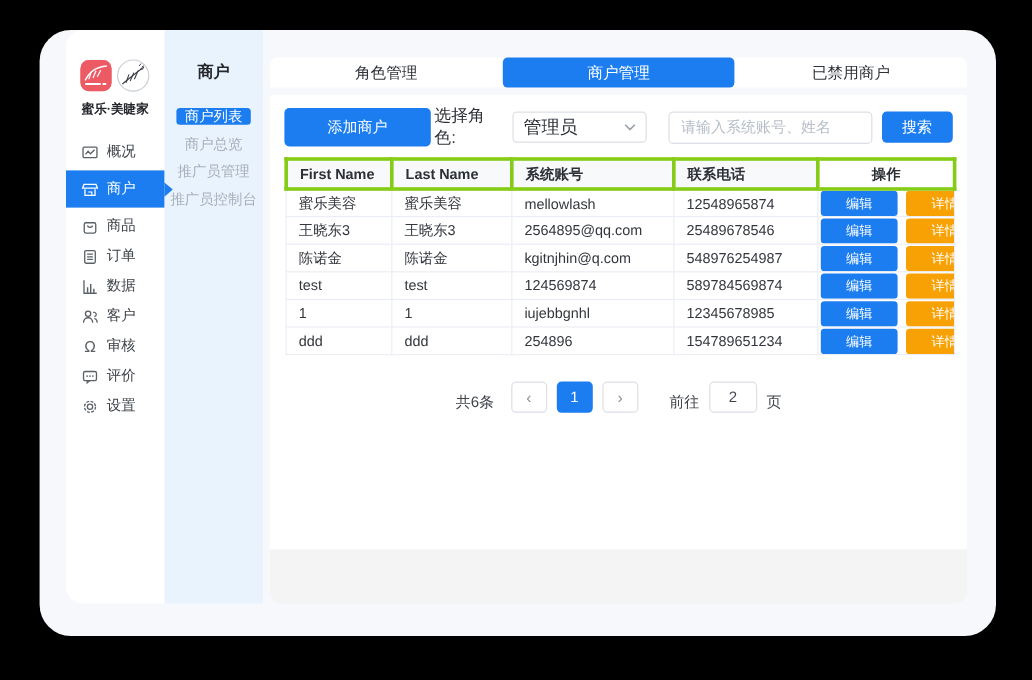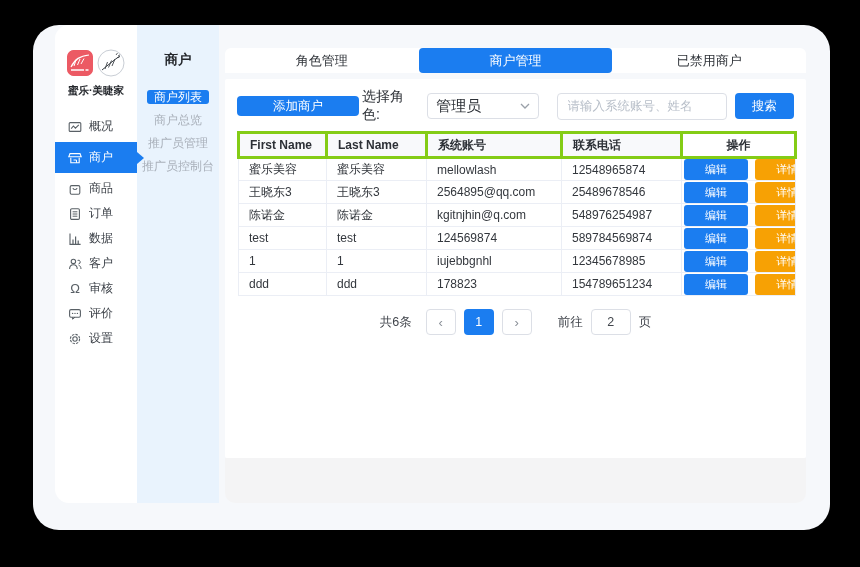--- a/index.html
+++ b/index.html
@@ -37,21 +37,21 @@
   
   .main { position:absolute; left:192px; top:23px; width:581px; }
   .tabbar { height:25px; background:#fff; border-radius:6px 6px 0 0; display:flex; }
   .tab { flex:1; text-align:center; line-height:25px; font-size:13px; color:#2f3339; cursor:pointer; }
   .tab.active { background:#1b7df0; color:#fff; border-radius:4px; }
 
   .panel { margin-top:6px; background:#fff; height:379px; border-radius:2px; }
   .toolbar { display:flex; align-items:center; padding:9px 12px 4px 12px; }
   .btn-blue { background:#1b7df0; color:#fff; border:none; border-radius:4px;
     font-size:12.5px; cursor:pointer; font-family:inherit; }
-  .add-btn { width:123px; height:20px; }
+  .add-btn { width:123px; height:32px; }
   .role-label { margin-left:3px; font-size:14px; color:#2c3036; }
   .role-select { margin-left:6px; width:112px; height:26px; background:#fff;
     border:1px solid #dcdfe6; border-radius:4px; display:flex; align-items:center;
     padding:0 8px; font-size:15px; color:#2c3036; cursor:pointer; }
   .role-select .chev { margin-left:auto; color:#9aa0a8; font-size:10px; }
   .search-input { margin-left:18px; width:170px; height:27px; border:1px solid #dcdfe6;
     border-radius:4px; padding:0 10px; font-size:12.5px; color:#2c3036; outline:none;
     font-family:inherit; }
   .search-input::placeholder { color:#b7bec8; }
   .search-btn { margin-left:8px; width:60px; height:26px; }
@@ -62,22 +62,22 @@
   th.op-col { background:#fff; text-align:center; padding-left:0; }
   td { height:23px; color:#33373d; padding-left:10px; border:1px solid #ebeef5;
     white-space:nowrap; overflow:hidden; }
   td.op-col { text-align:center; padding-left:0; }
   .row-btn { border:none; border-radius:3px; color:#fff; font-size:11px;
     padding:3px 21px; margin:0 2px; cursor:pointer; font-family:inherit; }
   .b-edit { background:#1b7df0; }
   .b-detail { background:#f7a104; }
   .b-ban { background:#fa141f; }
 
-  .pagination { display:flex; align-items:center; justify-content:center;
-    margin-top:13px; font-size:12.5px; color:#41454c; }
+  .pagination { display:flex; align-items:flex-end; justify-content:center;
+    margin-top:22px; font-size:12.5px; color:#41454c; }
   .pg-total { margin-right:10px; }
   .pg-btn { width:30px; height:26px; background:#fff; border:1px solid #dcdfe6;
     border-radius:4px; display:flex; align-items:center; justify-content:center;
     color:#8a9098; margin:0 4px; cursor:pointer; font-size:13px; }
   .pg-cur { width:30px; height:26px; background:#1b7df0; border-radius:4px; color:#fff;
     display:flex; align-items:center; justify-content:center; margin:0 4px; cursor:pointer; }
   .pg-goto-label { margin-left:22px; margin-right:8px; }
   .pg-input { width:40px; height:26px; border:1px solid #dcdfe6; border-radius:4px;
     text-align:center; font-size:12.5px; color:#41454c; outline:none; font-family:inherit; }
   .pg-unit { margin-left:8px; }
@@ -277,21 +277,21 @@
     <td>12345678985</td>
     <td class="op-col">
       <button class="row-btn b-edit">编辑</button>
       <button class="row-btn b-detail">详情</button>
       <button class="row-btn b-ban">禁用</button>
     </td>
   </tr>
             <tr>
     <td>ddd</td>
     <td>ddd</td>
-    <td>178823</td>
+    <td>254896</td>
     <td>154789651234</td>
     <td class="op-col">
       <button class="row-btn b-edit">编辑</button>
       <button class="row-btn b-detail">详情</button>
       <button class="row-btn b-ban">禁用</button>
     </td>
   </tr>
           </tbody>
       </table>
 

